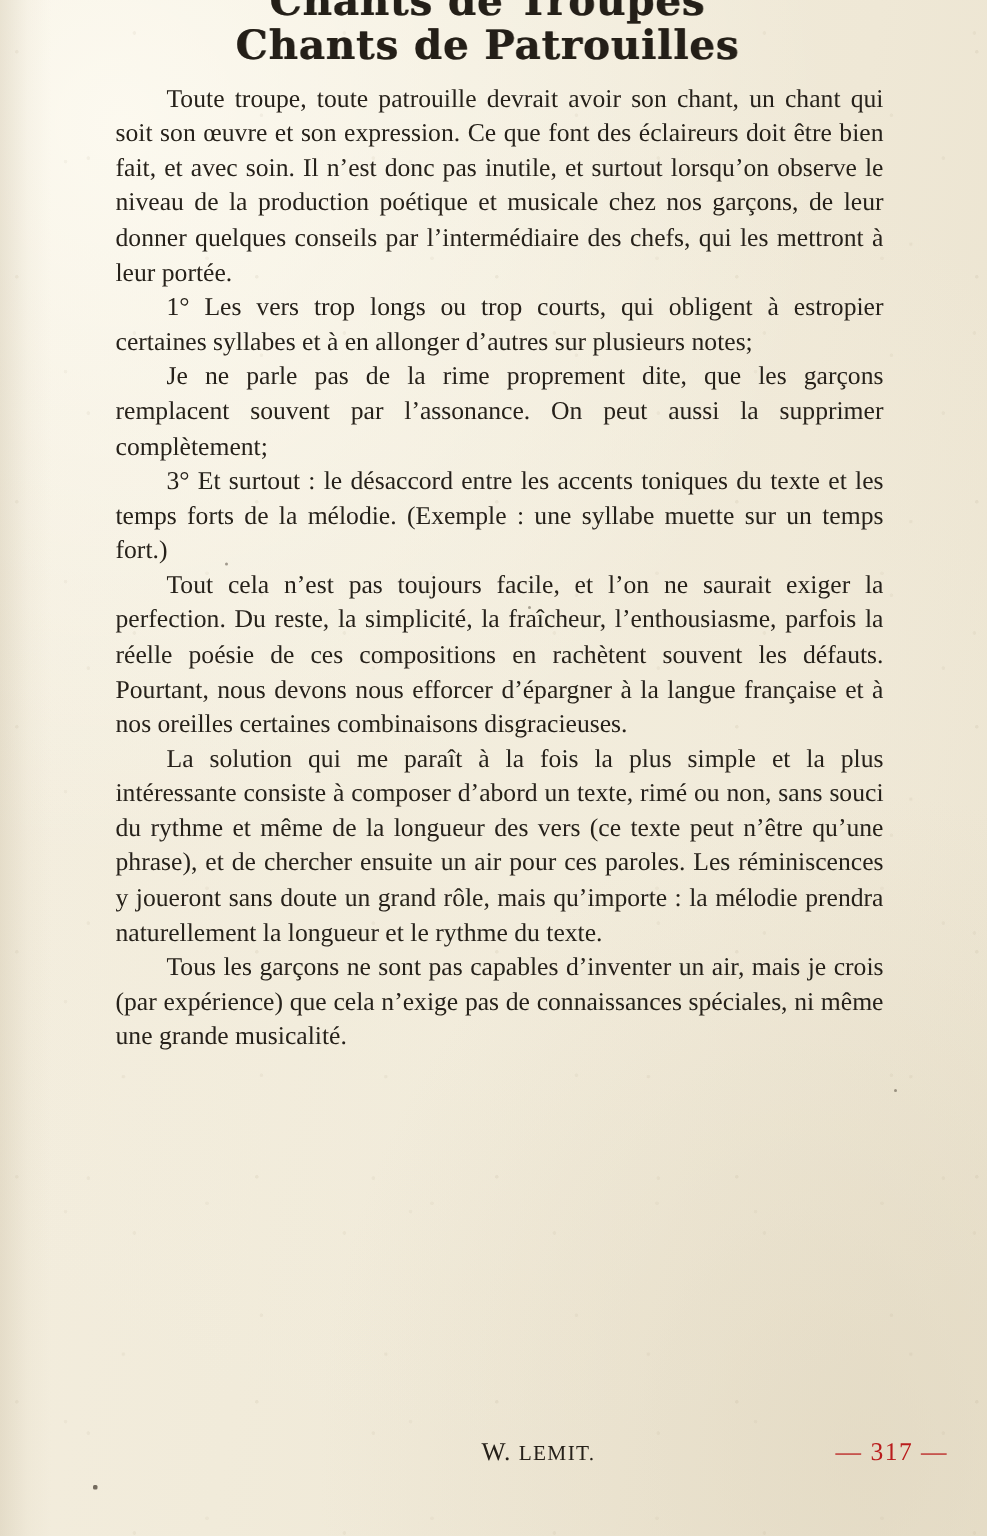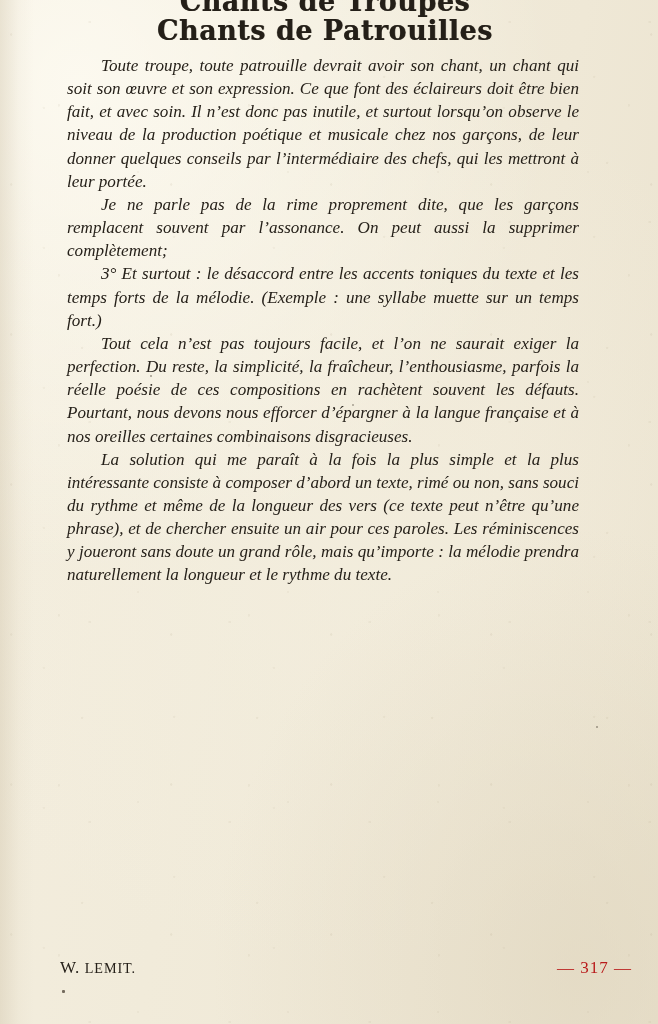--- a/index.html
+++ b/index.html
@@ -74,50 +74,50 @@
     line-height: 29px;
     letter-spacing: 0.5px;
     color: #241f18;
     white-space: nowrap;
     text-shadow: 0.4px 0 0 rgba(36,31,24,0.55), -0.3px 0.3px 0 rgba(36,31,24,0.30);
   }
 
   
   .body-text {
     position: absolute;
-    left: 67px;
+    left: 77px;
     top: 54px;
     width: 512px;
     font-size: 17.1px;
     line-height: 23.15px;
     color: #26211a;
     text-align: justify;
     text-justify: inter-word;
     -webkit-hyphens: none;
     hyphens: none;
-    font-style: italic;
   }
   .body-text p {
     margin: 0;
     text-indent: 34px;
     text-align: justify;
   }
   
 
   .para {
     margin: 0;
     text-indent: 34px;
   }
 
   
   .signature {
     position: absolute;
     left: 0;
     top: 958px;
     width: 658px;
+    text-align: center;
     padding-left: 60px;
     box-sizing: border-box;
     color: #26211a;
   }
   .sig-name {
     font-size: 17px;
     letter-spacing: 0.6px;
   }
   .sig-name .sc {
     font-size: 14.2px;
@@ -177,24 +177,26 @@
 
 <div class="content">
 
   <div class="title-block">
     <div class="title-line">Chants de Troupes</div>
     <div class="title-line">Chants de Patrouilles</div>
   </div>
 
   <div class="body-text" id="body-text">
       <p class="para">Toute troupe, toute patrouille devrait avoir son chant, un chant qui soit son œuvre et son expression. Ce que font des éclaireurs doit être bien fait, et avec soin. Il n’est donc pas inutile, et surtout lorsqu’on observe le niveau de la production poétique et musicale chez nos garçons, de leur donner quelques conseils par l’intermédiaire des chefs, qui les mettront à leur portée.</p>
+      <p class="para">1° Les vers trop longs ou trop courts, qui obligent à estropier certaines syllabes et à en allonger d’autres sur plusieurs notes;</p>
       <p class="para">Je ne parle pas de la rime proprement dite, que les garçons remplacent souvent par l’assonance. On peut aussi la supprimer complètement;</p>
       <p class="para">3° Et surtout : le désaccord entre les accents toniques du texte et les temps forts de la mélodie. (Exemple : une syllabe muette sur un temps fort.)</p>
       <p class="para">Tout cela n’est pas toujours facile, et l’on ne saurait exiger la perfection. Du reste, la simplicité, la fraîcheur, l’enthousiasme, parfois la réelle poésie de ces compositions en rachètent souvent les défauts. Pourtant, nous devons nous efforcer d’épargner à la langue française et à nos oreilles certaines combinaisons disgracieuses.</p>
       <p class="para">La solution qui me paraît à la fois la plus simple et la plus intéressante consiste à composer d’abord un texte, rimé ou non, sans souci du rythme et même de la longueur des vers (ce texte peut n’être qu’une phrase), et de chercher ensuite un air pour ces paroles. Les réminiscences y joueront sans doute un grand rôle, mais qu’importe : la mélodie prendra naturellement la longueur et le rythme du texte.</p>
+      <p class="para">Tous les garçons ne sont pas capables d’inventer un air, mais je crois (par expérience) que cela n’exige pas de connaissances spéciales, ni même une grande musicalité.</p>
     </div>
 
   <div class="signature">
     <span class="sig-name"><span>W. </span><span class="sc">LEMIT.</span></span>
   </div>
 
   <div class="folio">— 317 —</div>
 
   <div class="ink-speck"></div>
   <div class="ink-speck b"></div>

